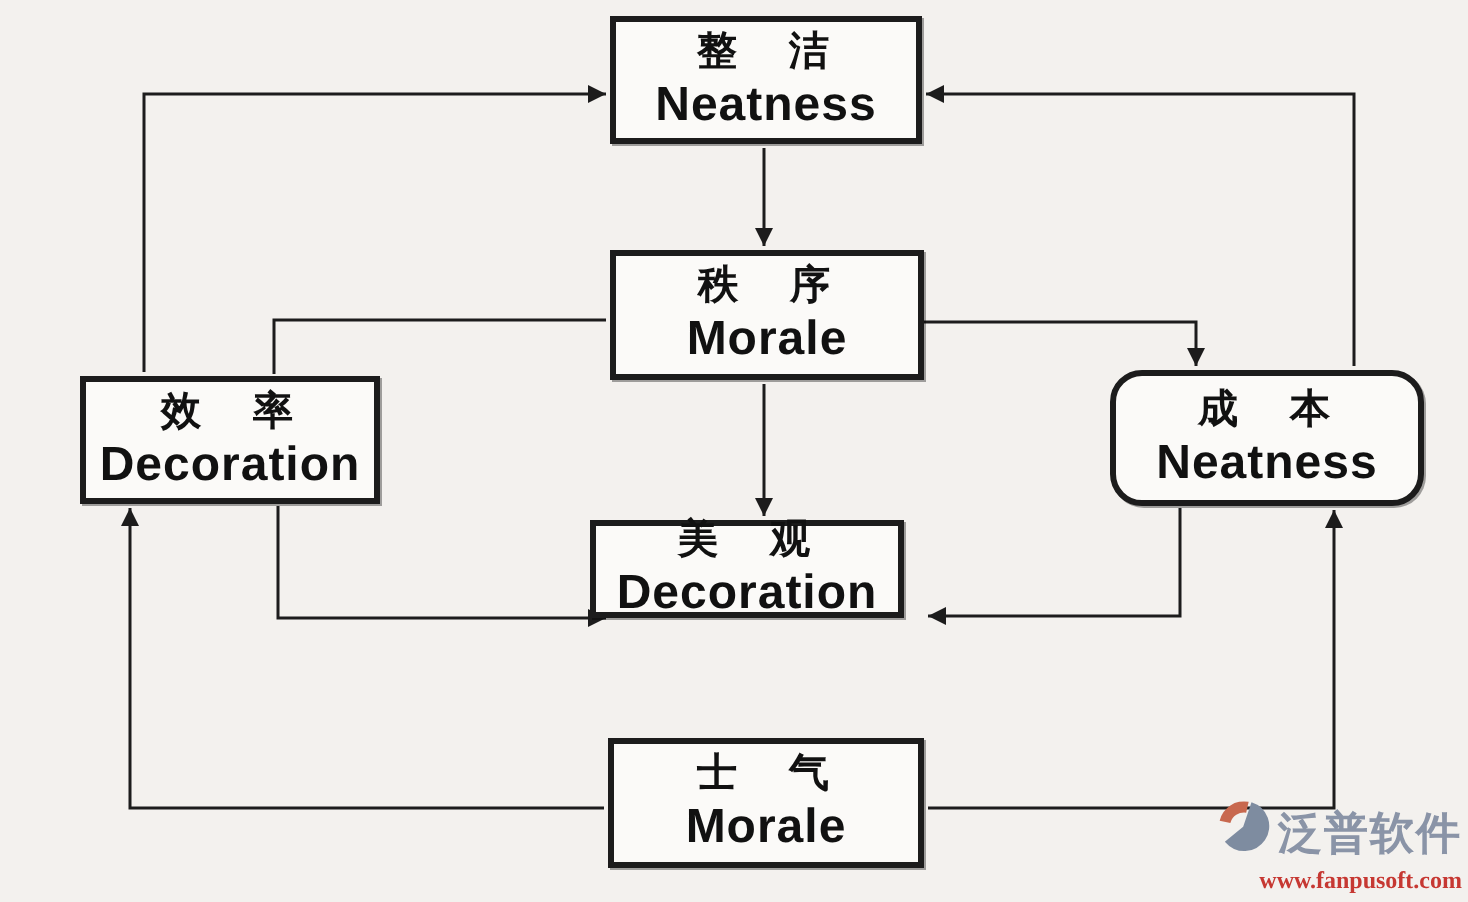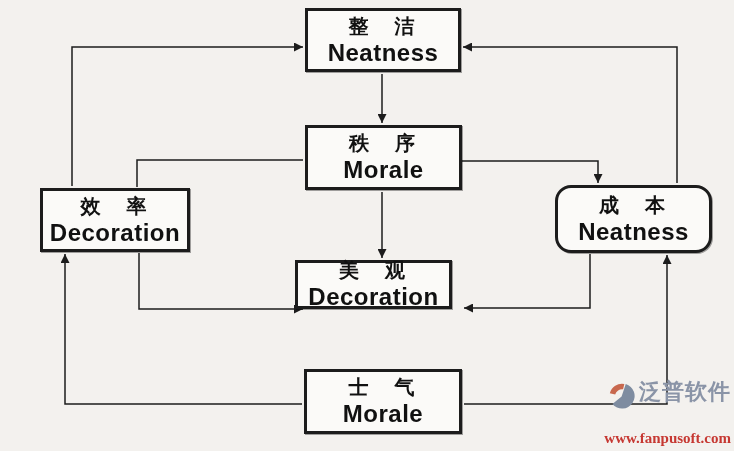--- a/index.html
+++ b/index.html
@@ -68,36 +68,36 @@
     position:absolute;
     right:3px;
     bottom:5px;
     display:flex;
     flex-direction:column;
     align-items:flex-end;
     line-height:1;
   }
   .wm-row{
     display:flex;
-    align-items:flex-start;
+    align-items:flex-end;
     gap:2px;
   }
   .wm-brand{
     font-size:22px;
     font-weight:bold;
     letter-spacing:1px;
     color:var(--wm-brand,#8a94a7);
     white-space:nowrap;
   }
   .wm-url{
     font-family:"Liberation Serif", serif;
-    font-size:15px;
+    font-size:12px;
     font-weight:bold;
     color:var(--wm-url,#c63832);
-    margin-top:20px;
+    margin-top:6px;
     white-space:nowrap;
   }
 </style>
 </head>
 <body>
 
 <div class="canvas">
 
   <svg class="connector-layer" viewBox="0 0 734 451" xmlns="http://www.w3.org/2000/svg">
     <defs>

